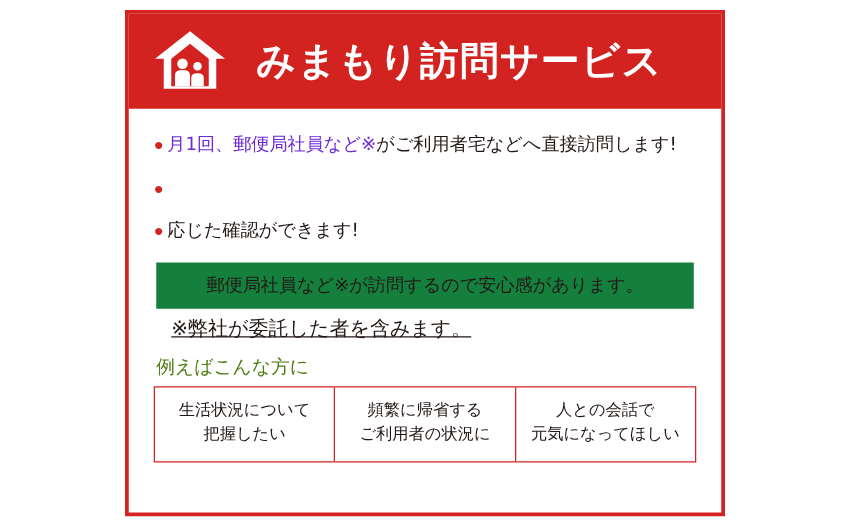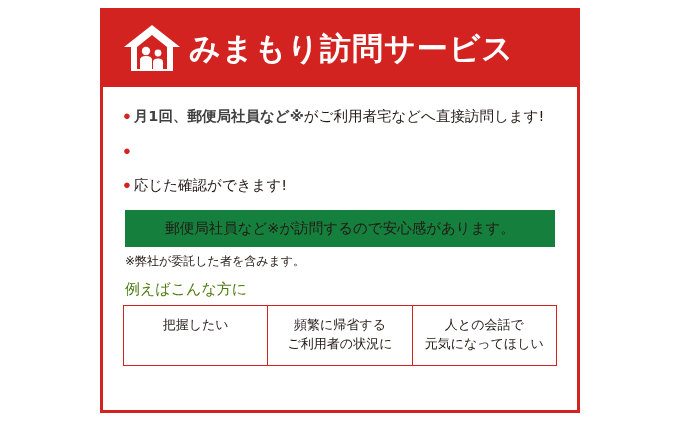--- a/index.html
+++ b/index.html
@@ -23,20 +23,21 @@
     box-sizing: border-box;
     background: #ffffff;
   }
   .header {
     background: #d22321;
     height: 76px;
     display: flex;
     align-items: center;
     padding-left: 18px;
     box-sizing: border-box;
+    gap: 16px;
   }
   .house-icon {
     width: 62px;
     height: 56px;
     flex: 0 0 auto;
     margin-right: 6px;
   }
   .header-title {
     color: #ffffff;
     font-size: 31px;
@@ -61,41 +62,42 @@
     margin-right: 3px;
     flex: 0 0 auto;
   }
   .bullet-text {
     font-size: 14.5px;
     line-height: 1.55;
     color: #231815;
     font-family: "DejaVu Sans", sans-serif;
   }
   .red-text {
-    color: #404040;
-    font-weight: bold;
+    color: #6d28d9;
+    font-weight: normal;
   }
   .bold-dark {
     font-weight: bold;
     color: #231815;
   }
   .highlight-box {
     background: #15803d;
     margin: 4px 2px 6px 2px;
     padding: 9px 6px;
     text-align: center;
     font-size: 14.5px;
     color: #231815;
     font-family: "DejaVu Sans", sans-serif;
   }
   .note {
-    font-size: 12px;
+    font-size: 16px;
     color: #231815;
-    margin: 3px 0 10px 2px;
+    margin: 3px 0 10px 14px;
     font-family: "DejaVu Sans", sans-serif;
+    text-decoration: underline;
   }
   .example-label {
     font-size: 15px;
     color: #4d7c0f;
     margin: 0 0 6px 2px;
     font-family: "DejaVu Sans", sans-serif;
   }
   .cards {
     display: flex;
     border: 1px solid #d22321;
@@ -155,20 +157,21 @@
     </div>
 
     <div class="highlight-box">郵便局社員など※が訪問するので安心感があります。</div>
 
     <div class="note">※弊社が委託した者を含みます。</div>
 
     <div class="example-label">例えばこんな方に</div>
 
     <div class="cards">
       <div class="card">
+        <span class="card-line">生活状況について</span>
         <span class="card-line">把握したい</span>
       </div>
       <div class="card">
         <span class="card-line">頻繁に帰省する</span>
         <span class="card-line">ご利用者の状況に</span>
       </div>
       <div class="card">
         <span class="card-line">人との会話で</span>
         <span class="card-line">元気になってほしい</span>
       </div>

